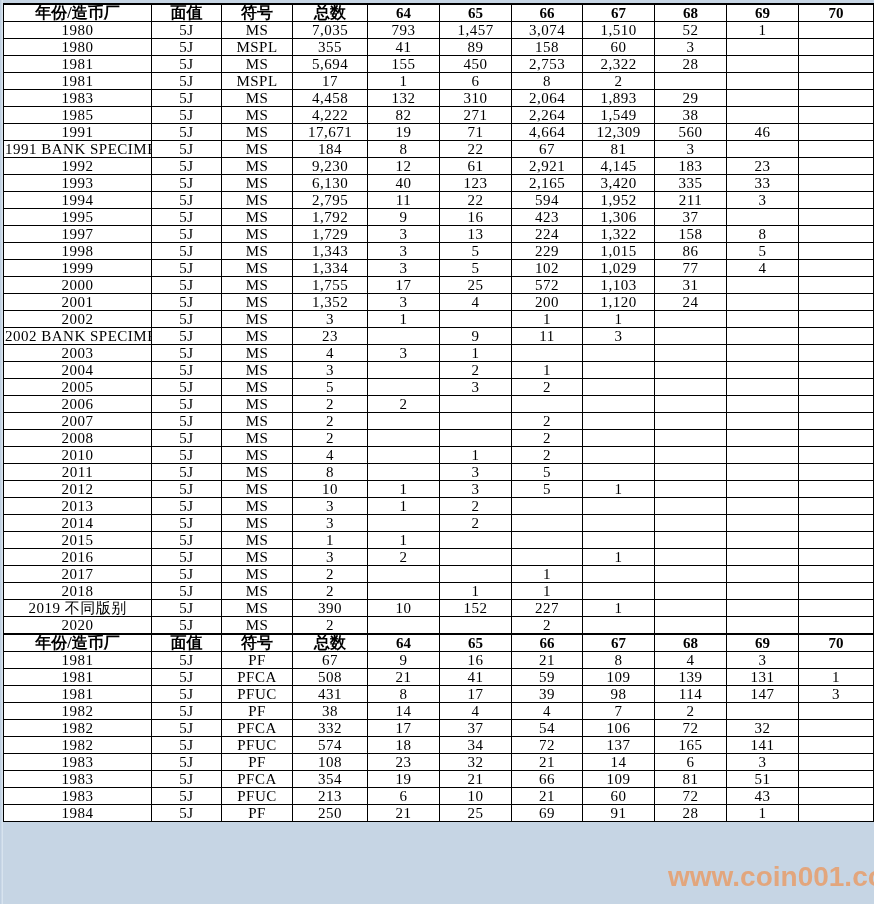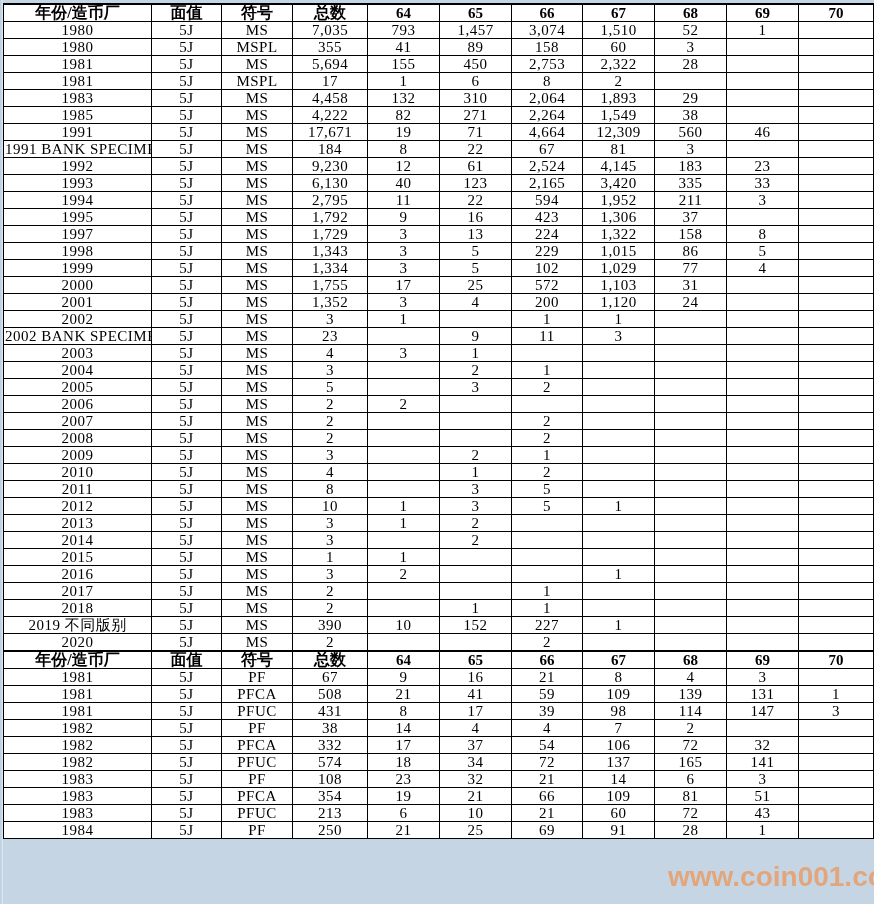--- a/index.html
+++ b/index.html
@@ -192,21 +192,21 @@
         <td></td>
         <td></td>
       </tr>
       <tr>
         <td>1992</td>
         <td>5J</td>
         <td>MS</td>
         <td>9,230</td>
         <td>12</td>
         <td>61</td>
-        <td>2,524</td>
+        <td>2,921</td>
         <td>4,145</td>
         <td>183</td>
         <td>23</td>
         <td></td>
       </tr>
       <tr>
         <td>1993</td>
         <td>5J</td>
         <td>MS</td>
         <td>6,130</td>
@@ -401,33 +401,20 @@
         <td></td>
       </tr>
       <tr>
         <td>2008</td>
         <td>5J</td>
         <td>MS</td>
         <td>2</td>
         <td></td>
         <td></td>
         <td>2</td>
-        <td></td>
-        <td></td>
-        <td></td>
-        <td></td>
-      </tr>
-      <tr>
-        <td>2009</td>
-        <td>5J</td>
-        <td>MS</td>
-        <td>3</td>
-        <td></td>
-        <td>2</td>
-        <td>1</td>
         <td></td>
         <td></td>
         <td></td>
         <td></td>
       </tr>
       <tr>
         <td>2010</td>
         <td>5J</td>
         <td>MS</td>
         <td>4</td>

